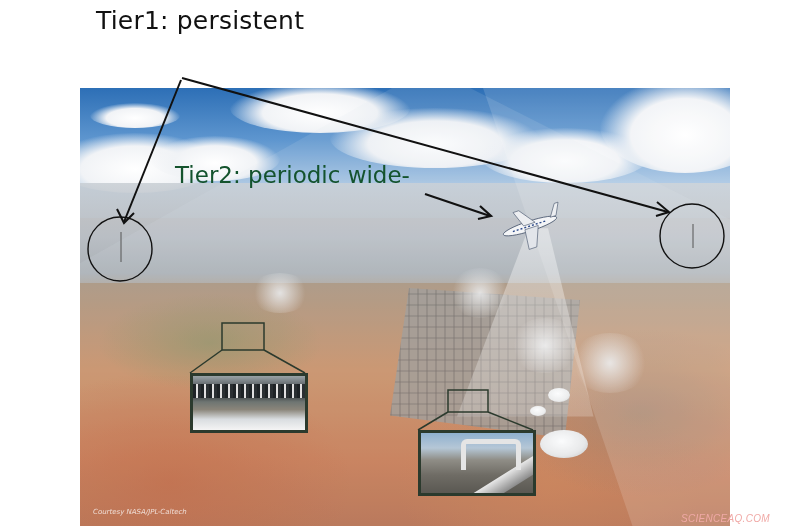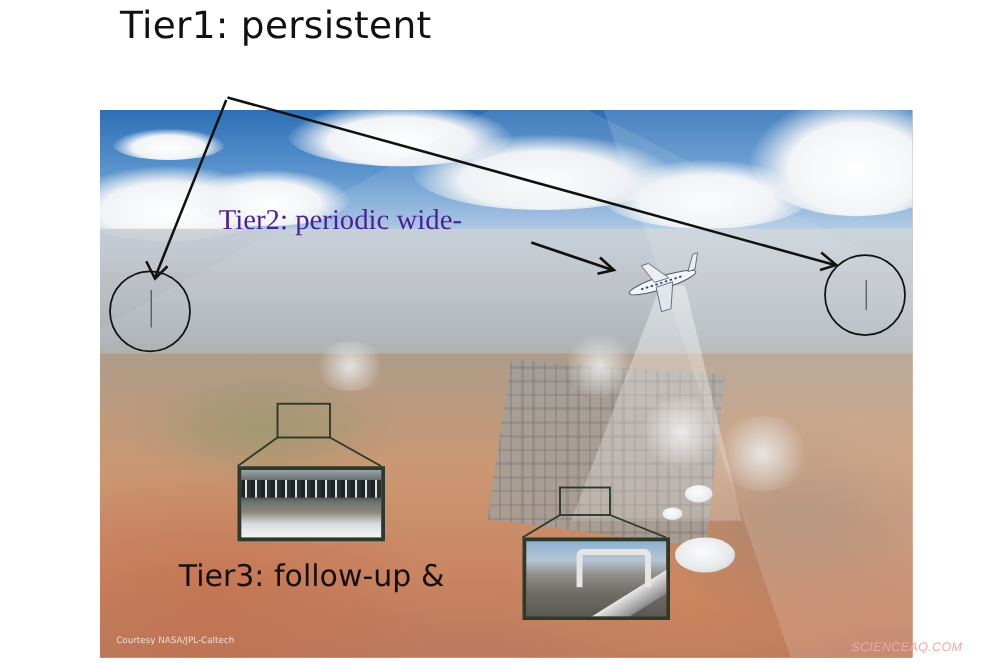--- a/index.html
+++ b/index.html
@@ -1,21 +1,21 @@
 <!DOCTYPE html>
 <html><head>
 <meta charset="utf-8">
 <style>
   * { margin: 0; padding: 0; box-sizing: border-box; }
   html, body { width: 800px; height: 530px; overflow: hidden; background: #ffffff; }
   body { position: relative; font-family: "DejaVu Sans", "Liberation Sans", sans-serif; }
 
   .tier1-label {
     position: absolute; left: 96px; top: 4px;
-    font-size: 30px; line-height: 33px; color: #111;
+    font-size: 25px; line-height: 33px; color: #111;
     letter-spacing: 0.2px;
   }
   .tier1-label span { display: block; white-space: nowrap; }
 
   .scene {
     position: absolute; left: 80px; top: 88px; width: 650px; height: 438px;
     overflow: hidden;
     background: linear-gradient(#c9a07a, #b97a52);
   }
   .sky {
@@ -85,33 +85,33 @@
     background: linear-gradient(180deg, #e8e8e8, #8b8b8b);
     transform: rotate(-32deg); border-radius: 8px;
   }
   .inset-pipes::after {
     content: ""; position: absolute; left: 40px; top: 6px; width: 50px; height: 26px;
     border: 5px solid #e5e5e5; border-bottom: none; border-radius: 6px 6px 0 0;
   }
 
   .tier2-label {
     position: absolute; left: 175px; top: 161px;
-    font-size: 23px; line-height: 29px; color: #4c1d95; font-family: Liberation Serif, serif;
+    font-size: 23px; line-height: 29px; color: #14532d;
   }
   .tier2-label span { display: block; white-space: nowrap; }
 
   .tier3-label {
     position: absolute; left: 143px; top: 445px;
     font-size: 24px; line-height: 33px; color: #151010;
   }
   .tier3-label span { display: block; white-space: nowrap; }
 
   .credit {
     position: absolute; left: 93px; top: 508px;
-    font-size: 7px; color: rgba(255,255,255,0.75);
+    font-size: 7px; color: rgba(255,255,255,0.75); font-style: italic;
   }
   .watermark {
     position: absolute; left: 681px; top: 513px;
     font-family: "Liberation Sans", sans-serif;
     font-size: 10px; color: #f0a9a6; letter-spacing: 0.3px; font-style: italic;
   }
 
   svg.overlay { position: absolute; left: 0; top: 0; width: 800px; height: 530px; pointer-events: none; }
 </style>
 </head>
@@ -145,21 +145,20 @@
   <div class="beam"></div>
   <div class="inset inset-cows"></div>
   <div class="inset inset-pipes"></div>
 </div>
 
 <div class="tier2-label">
   <span>Tier2: periodic wide-</span>
 </div>
 
 <div class="tier3-label">
-  <span>Tier3:  follow-up &amp;</span>
 </div>
 
 <div class="credit">Courtesy NASA/JPL-Caltech</div>
 <div class="watermark">SCIENCEAQ.COM</div>
 
 <svg class="overlay" viewBox="0 0 800 530">
 
   <g stroke="#2b3a2d" stroke-width="1.5" fill="none">
     <rect x="222" y="323" width="42" height="27"></rect>
     <line x1="222" y1="350" x2="190" y2="373"></line>

